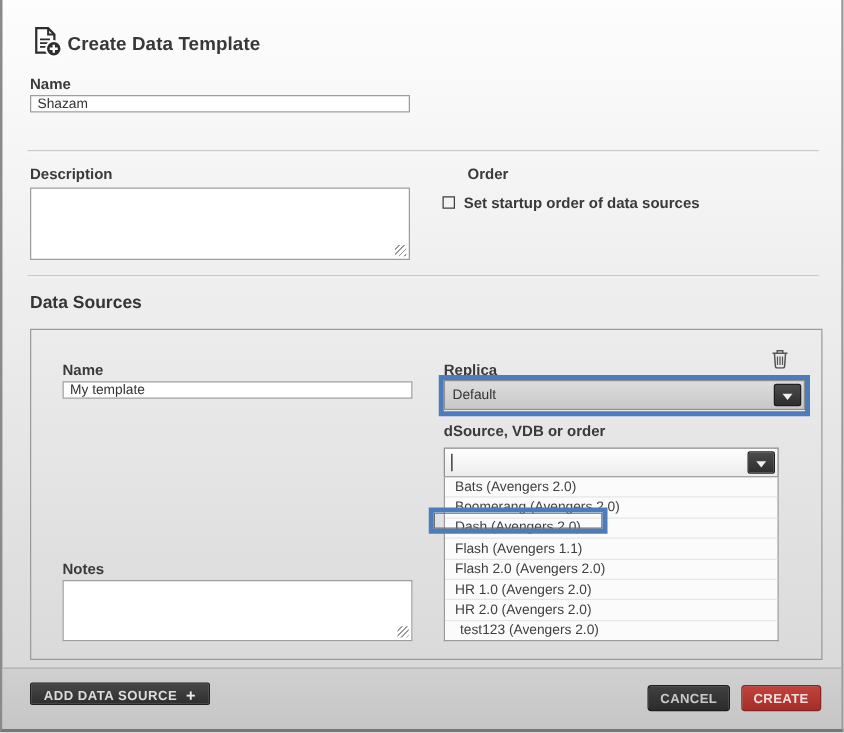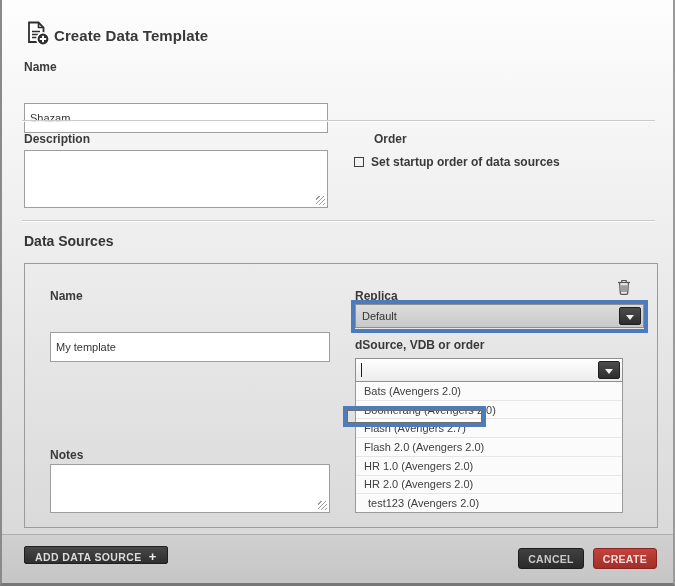--- a/index.html
+++ b/index.html
@@ -16,21 +16,21 @@
   
   .title-row { position:absolute; left:22px; top:20px; display:flex; align-items:center; gap:4px; }
   .title-row h1 { font-size:15px; font-weight:bold; color:#383838; letter-spacing:0.1px; }
 
   .label { position:absolute; font-size:12px; font-weight:bold; color:#3a3a3a; }
 
   .tbox {
     position:absolute; background:#fff; border:1px solid #9e9e9e;
     font-size:11px; color:#333; padding:0 5px;
   }
-  input.tbox { height:30px;margin-top:27px; }
+  input.tbox { height:14px; }
   .ta { padding-top:3px; }
   .grip { position:absolute; width:9px; height:9px;
     background: repeating-linear-gradient(135deg, transparent 0 2px, #9a9a9a 2px 3px);
   }
 
   .hr { position:absolute; left:20px; right:18px; height:1px; background:#cacaca; box-shadow:0 1px 0 rgba(255,255,255,.8); }
 
   .check-row { position:absolute; display:flex; align-items:center; gap:7px; }
   .checkbox { width:10px; height:10px; border:1.5px solid #3f3f3f; background:transparent; flex:0 0 auto; }
   .check-row span { font-size:12px; font-weight:bold; color:#3a3a3a; }
@@ -139,21 +139,22 @@
 
     <div class="label" style="left:330px; top:74px;">dSource, VDB or order</div>
     <div class="combo combo-white" style="left:330px; top:94px; width:268px;">
       <span class="caret-cursor"></span>
       <span class="arrow-btn"></span>
     </div>
 
     <div class="list">
       <div class="list-row">Bats (Avengers 2.0)</div>
       <div class="list-row">Boomerang (Avengers 2.0)</div>
-      <div class="list-row">Flash (Avengers 2.7)</div>
+      <div class="list-row">Dash (Avengers 2.0)</div>
+      <div class="list-row">Flash (Avengers 1.1)</div>
       <div class="list-row">Flash 2.0 (Avengers 2.0)</div>
       <div class="list-row">HR 1.0 (Avengers 2.0)</div>
       <div class="list-row">HR 2.0 (Avengers 2.0)</div>
       <div class="list-row">test123 (Avengers 2.0)</div>
     </div>
     <div class="anno anno-dash"></div>
 
     <div class="label" style="left:25px; top:184px;">Notes</div>
     <div class="tbox ta" style="left:25px; top:200px; width:280px; height:49px;"></div>
     <div class="grip" style="left:293px; top:237px;"></div>

